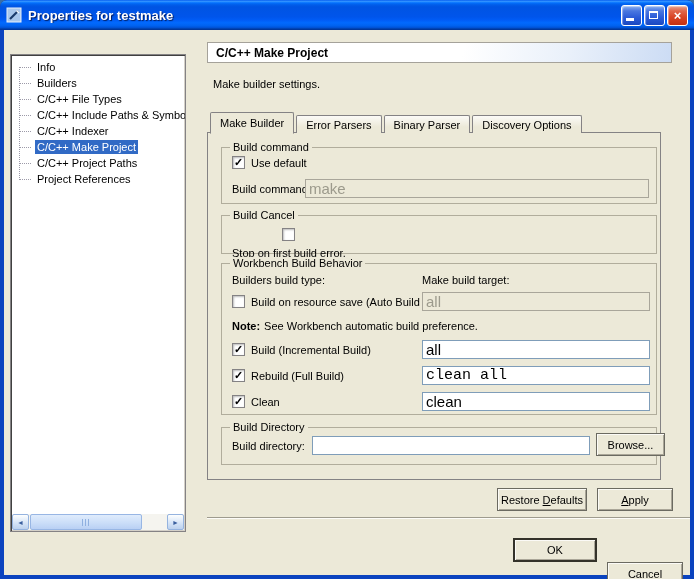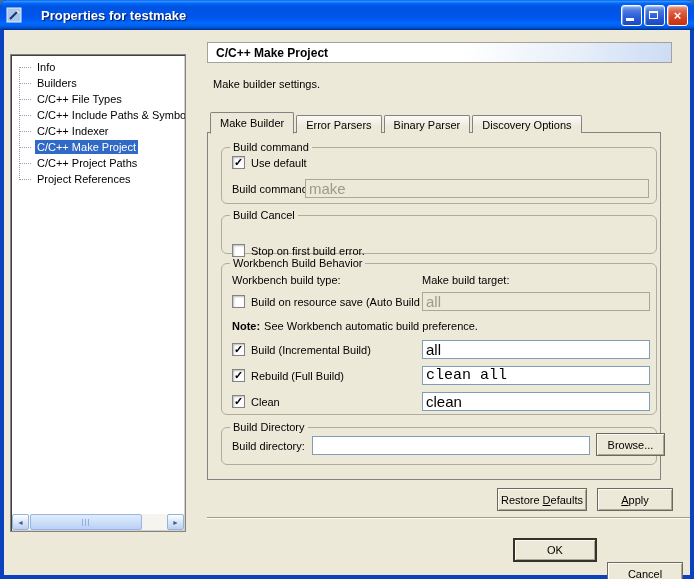--- a/index.html
+++ b/index.html
@@ -4,21 +4,21 @@
 <style>
   html,body { margin:0; padding:0; background:#3a6ea5; }
   .window {
     position:relative; width:694px; height:579px;
     font-family:"Liberation Sans", sans-serif; font-size:11px; color:#000;
     background:#0b43bf; border-radius:7px 7px 0 0; overflow:hidden;
   }
   
   .titlebar {
     position:absolute; left:0; top:0; right:0; height:30px;
-    display:flex; align-items:center; padding:0 6px; box-sizing:border-box; gap:19px;
+    display:flex; align-items:center; padding:0 6px; box-sizing:border-box; gap:6px;
     border-radius:7px 7px 0 0;
     background:linear-gradient(180deg,#0058ee 0%,#3593ff 4%,#288eff 6%,#127dff 8%,#036ffc 10%,#0262ee 14%,#0057e5 20%,#0054e3 24%,#0055eb 56%,#005bf5 66%,#026afe 76%,#0062ef 86%,#0052d6 92%,#0040ab 96%,#003092 100%);
   }
   .title-icon { width:16px; height:16px; display:block; }
   .title-text {
     color:#fff; font-weight:bold; font-size:13px;
     text-shadow:1px 1px 1px rgba(0,0,30,.7); flex:1; white-space:nowrap; overflow:hidden;
   }
   .win-controls { display:flex; gap:2px; }
   .wbtn { width:21px; height:21px; border:1px solid #fff; border-radius:3px; box-sizing:border-box; position:relative; cursor:default; }
@@ -74,21 +74,21 @@
     border:1px solid #848284; border-bottom:none; border-radius:2px 2px 0 0;
     background:linear-gradient(180deg,#fbfaf7,#ece9d8 65%);
     cursor:default; white-space:nowrap;
   }
   .tab.active { height:22px; margin-bottom:-1px; border-bottom:1px solid #ece9d8; background:#ece9d8; }
   .tab-content {
     position:absolute; left:203px; top:102px; width:454px; height:348px; box-sizing:border-box;
     border:1px solid #848284; background:#ece9d8; z-index:1;
   }
   
-  .group { position:absolute; left:13px; width:436px; border:1px solid #b1ad9c; border-radius:6px; box-sizing:border-box; }
+  .group { position:absolute; left:13px; width:436px; border:1px solid #b1ad9c; border-radius:0; box-sizing:border-box; }
   .gtitle { position:absolute; top:-7px; left:8px; background:#ece9d8; padding:0 3px; }
   .g-build-command { top:14px; height:57px; }
   .g-build-setting { top:82px; height:39px; }
   .g-workbench { top:130px; height:152px; }
   .g-build-dir { top:294px; height:38px; }
   .row { position:absolute; display:flex; align-items:center; gap:6px; white-space:nowrap; }
   .lbl { white-space:nowrap; }
   .lbl.abs { position:absolute; }
   .bold { font-weight:bold; }
   .checkbox {
@@ -224,31 +224,31 @@
               <span class="mark">✓</span>
             </span>
           <span class="lbl">Use default</span>
         </div>
         <span class="lbl abs" style="left:10px; top:35px;">Build command:</span>
         <input class="tfield disabled" style="left: 83px; top: 31px; width: 344px;" value="make">
       </div>
 
       <div class="group g-build-setting">
         <span class="gtitle">Build Cancel</span>
-        <div class="row" style="left:10px; top:28px;">
+        <div class="row" style="left:10px; top:12px;flex-direction:column;">
           <span class="checkbox">
               <span class="mark"></span>
             </span>
           <span class="lbl">Stop on first build error.</span>
         </div>
       </div>
 
       <div class="group g-workbench">
         <span class="gtitle">Workbench Build Behavior</span>
-        <span class="lbl abs" style="left:10px; top:10px;">Workbench build type:</span>
+        <span class="lbl abs" style="left:10px; top:10px;">Builders build type:</span>
         <span class="lbl abs" style="left:200px; top:10px;">Make build target:</span>
 
         <div class="row" style="left:10px; top:31px; max-width:188px; overflow:hidden;">
           <span class="checkbox">
               <span class="mark"></span>
             </span>
           <span class="lbl">Build on resource save (Auto Build)</span>
         </div>
         <input class="tfield disabled" style="left: 200px; top: 28px; width: 228px;" value="all">
 

